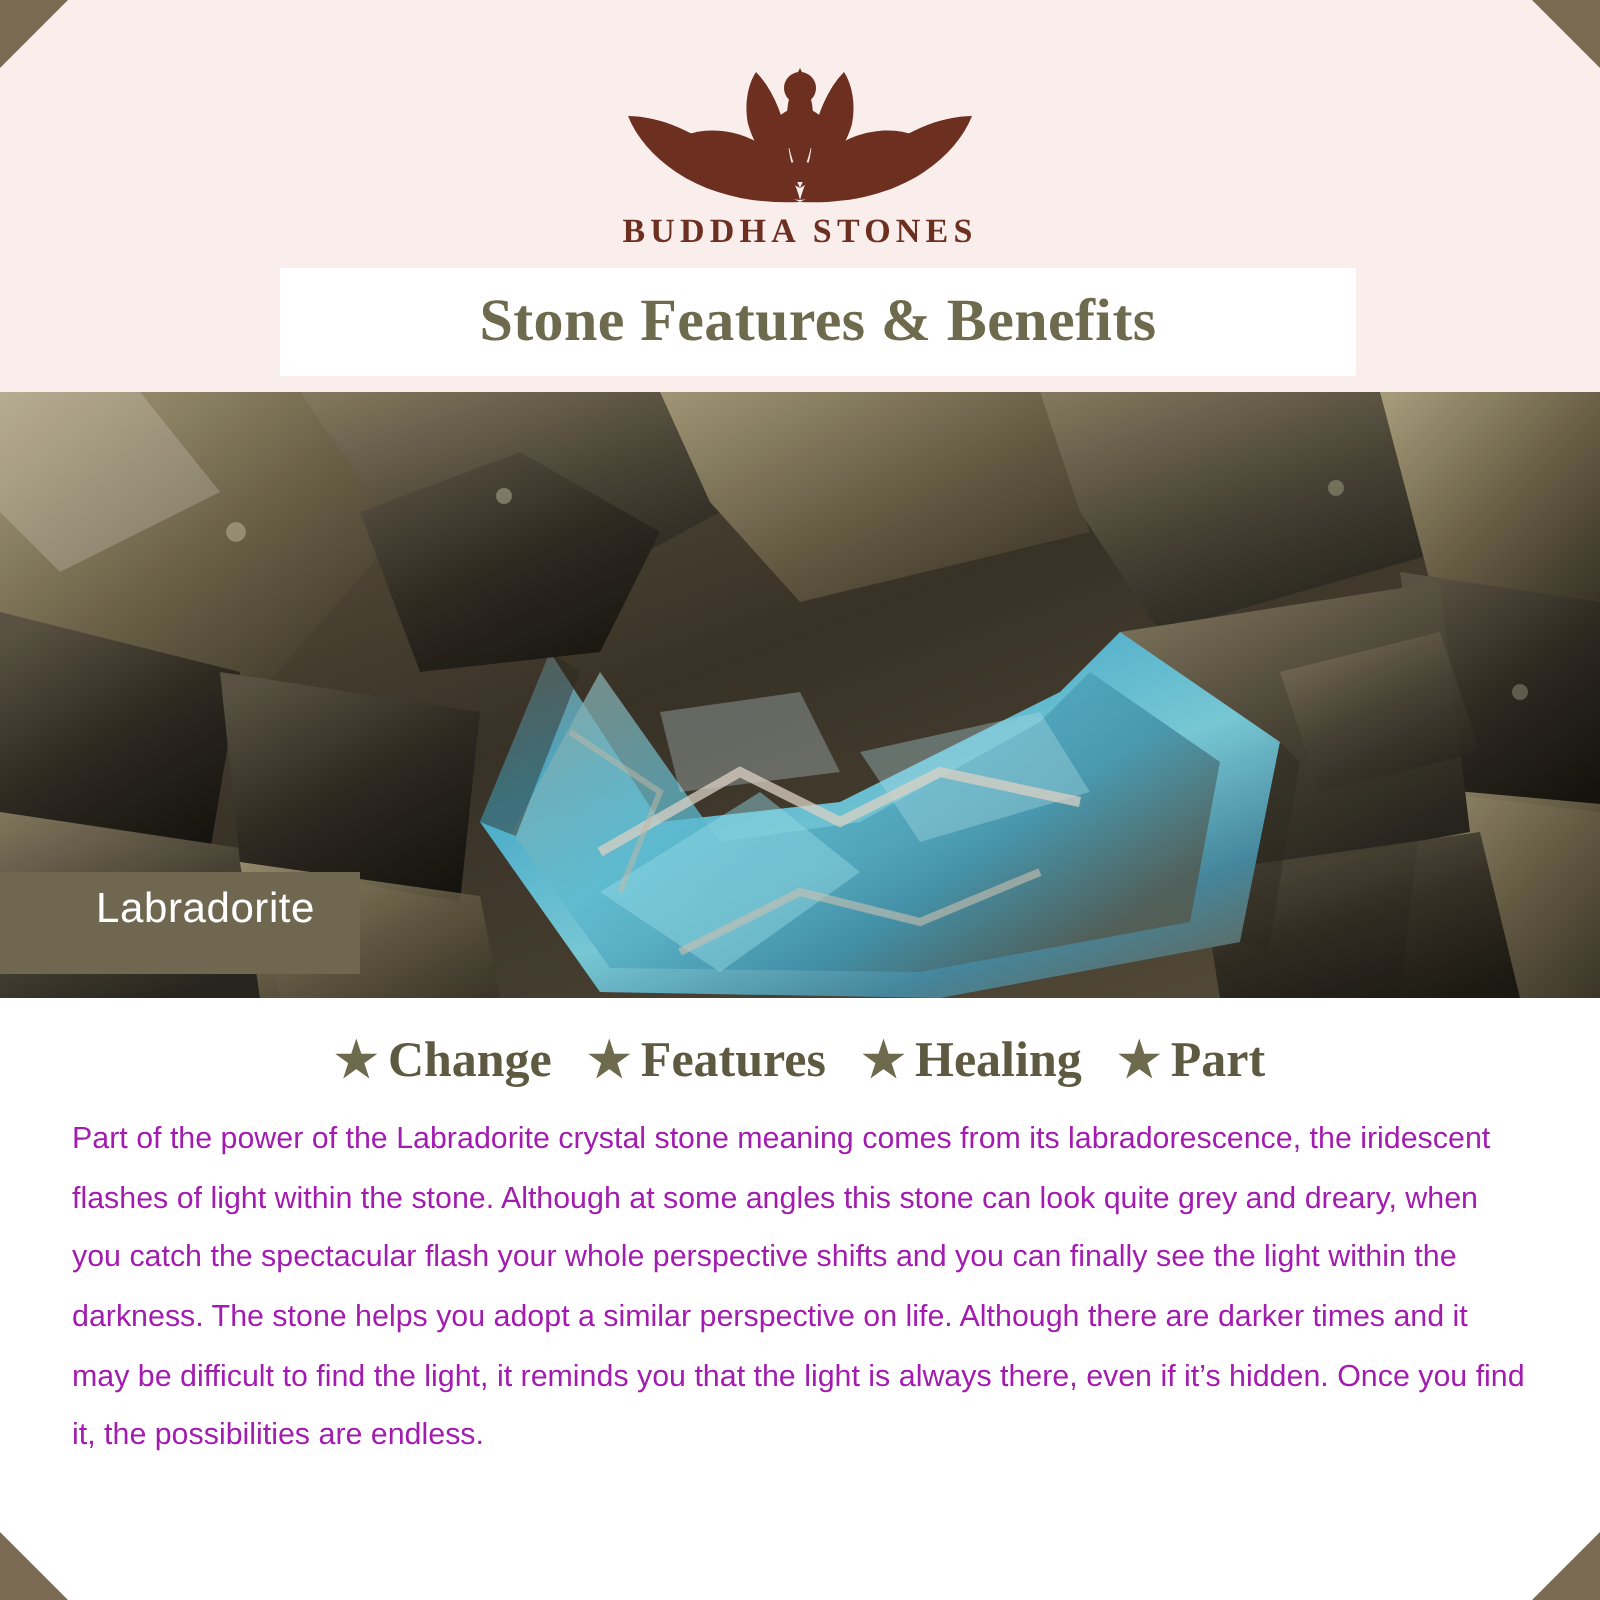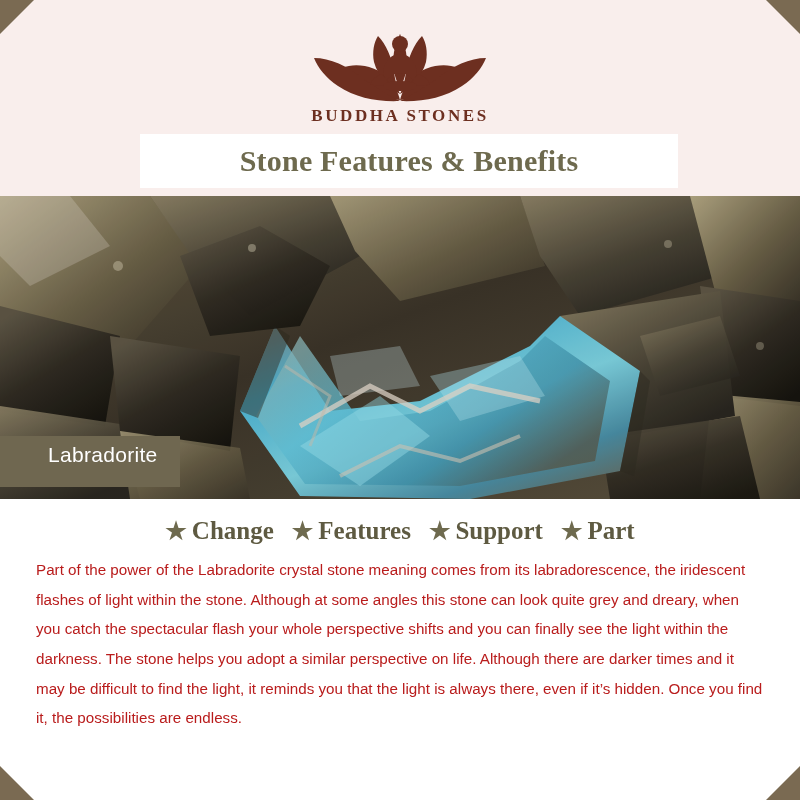--- a/index.html
+++ b/index.html
@@ -154,21 +154,21 @@
 
   .star {
     color: #6e6a4e;
     font-size: 24px;
     line-height: 1;
   }
 
   .body-text {
     font-size: 15.2px;
     line-height: 1.95;
-    color: #b91c1c;
+    color: #a21caf;
     text-align: left;
     padding-bottom: 14px;
   }
 
   .footer-space {
     height: 34px;
     background: #ffffff;
   }
 </style>
 </head>
@@ -303,21 +303,21 @@
       <div class="benefit">
         <span class="star">★</span>
         <span>Change</span>
       </div>
       <div class="benefit">
         <span class="star">★</span>
         <span>Features</span>
       </div>
       <div class="benefit">
         <span class="star">★</span>
-        <span>Support</span>
+        <span>Healing</span>
       </div>
       <div class="benefit">
         <span class="star">★</span>
         <span>Part</span>
       </div>
     </div>
 
     <div class="body-text">Part of the power of the Labradorite crystal stone meaning comes from its labradorescence, the iridescent flashes of light within the stone. Although at some angles this stone can look quite grey and dreary, when you catch the spectacular flash your whole perspective shifts and you can finally see the light within the darkness. The stone helps you adopt a similar perspective on life. Although there are darker times and it may be difficult to find the light, it reminds you that the light is always there, even if it’s hidden. Once you find it, the possibilities are endless.</div>
   </div>
 

